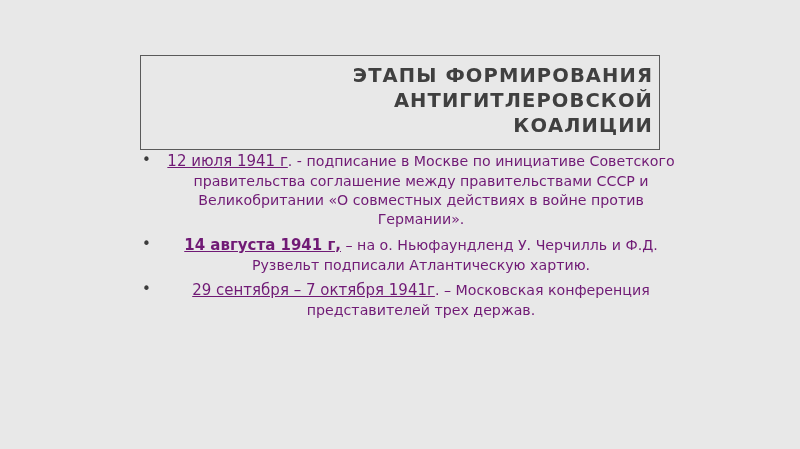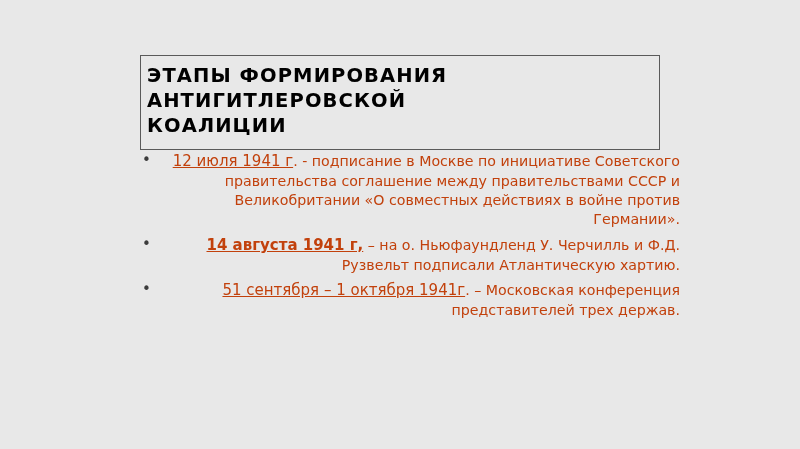--- a/index.html
+++ b/index.html
@@ -28,42 +28,42 @@
     background: #e8e8e8;
     box-sizing: border-box;
     padding: 8px 6px 10px 6px;
   }
   .title-text {
     font-family: "DejaVu Sans", sans-serif;
     font-weight: bold;
     font-size: 19.5px;
     line-height: 1.28;
     letter-spacing: 1.1px;
-    text-align: left;
-    color: #000000;
+    text-align: right;
+    color: #404040;
     text-transform: uppercase;
     white-space: pre-line;
   }
   .body-list {
     position: absolute;
     left: 140px;
     top: 152px;
     width: 540px;
     margin: 0;
     padding: 0;
     list-style: none;
   }
   .body-list li {
     position: relative;
     padding-left: 22px;
     margin-bottom: 7px;
     font-size: 14.2px;
     line-height: 1.33;
-    color: #c2410c;
-    text-align: right;
+    color: #701a75;
+    text-align: center;
   }
   .body-list li::before {
     content: "\2022";
     position: absolute;
     left: 2px;
     top: -1px;
     font-size: 15px;
     color: #3c3c3c;
   }
   .lead {
@@ -91,17 +91,17 @@
   </div>
 
   <ul class="body-list">
     <li>
       <span class="lead">12 июля 1941 г</span><span class="rest">. - подписание в Москве по инициативе Советского правительства соглашение между правительствами СССР и Великобритании «О совместных действиях в войне против Германии».</span>
     </li>
     <li>
       <span class="lead lead-bold">14 августа 1941 г,</span><span class="rest"> – на о. Ньюфаундленд У. Черчилль и Ф.Д. Рузвельт подписали Атлантическую хартию.</span>
     </li>
     <li>
-      <span class="lead">51 сентября – 1 октября 1941г</span><span class="rest">. – Московская конференция представителей трех держав.</span>
+      <span class="lead">29 сентября – 7 октября 1941г</span><span class="rest">. – Московская конференция представителей трех держав.</span>
     </li>
   </ul>
 
 </div>
 
 </body></html>

